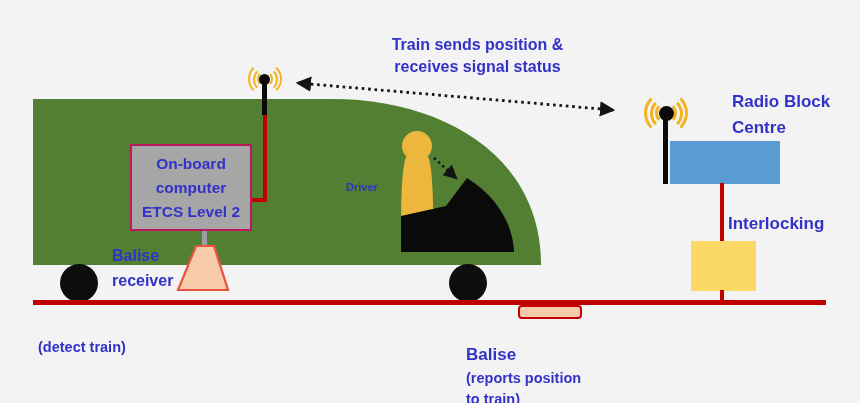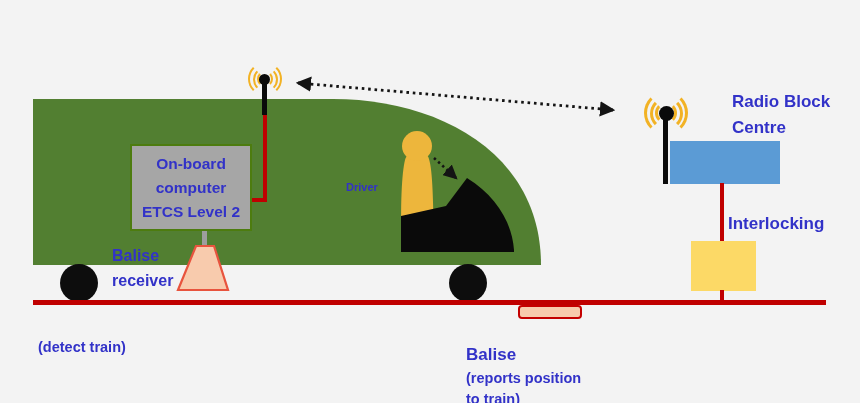--- a/index.html
+++ b/index.html
@@ -15,21 +15,21 @@
   .lbl{position:absolute; z-index:6; color:var(--txt); font-weight:bold; white-space:pre-line;}
   .track{left:33px; top:300px; width:793px; height:5px; background:var(--red); z-index:3;}
   .wheel{width:38px; height:38px; border-radius:50%; background:var(--blk); z-index:2;}
   .pole{background:#0a0a0a; z-index:4;}
   .dot{border-radius:50%; background:#0a0a0a; z-index:5;}
   .arc{position:absolute; border:2.6px solid transparent; border-radius:50%; z-index:4;}
   .arc.l{border-left-color:var(--wifi);}
   .arc.r{border-right-color:var(--wifi);}
   .wire{background:var(--red); z-index:3;}
   .onboard-box{left:130px; top:144px; width:122px; height:87px; background:var(--gray);
-    border:2px solid #4d7c0f; z-index:4; display:flex; align-items:center; justify-content:center;}
+    border:2px solid #be185d; z-index:4; display:flex; align-items:center; justify-content:center;}
   .onboard-box .lbl{position:static; text-align:center; font-size:15.5px; line-height:24px;}
   .rbc-box{left:670px; top:141px; width:110px; height:43px; background:var(--blue); z-index:3;}
   .il-box{left:691px; top:241px; width:65px; height:50px; background:var(--ltyellow); z-index:3;}
   .balise{left:518px; top:305px; width:64px; height:14px; background:var(--peach);
     border:2px solid #C40000; border-radius:4px; z-index:4;}
   .t-message{left:330px; top:34px; width:295px; text-align:center; font-size:16px; line-height:22px;}
   .t-driver{left:346px; top:181px; font-size:11px;}
   .t-rbc{left:700px; top:89px; font-size:17px; line-height:26px;margin-left:32px;}
   .t-il{left:728px; top:214px; font-size:17px;}
   .t-brcv{left:112px; top:243px; font-size:16px; line-height:25px;}
@@ -95,20 +95,22 @@
   <div class="arc r" style="left:649.5px; top:96.5px; width:33px; height:33px; border-width:3px;"></div>
   <div class="arc r" style="left:644px; top:91px; width:44px; height:44px; border-width:3px;"></div>
   <div class="abs rbc-box"></div>
 
   <div class="abs wire" style="left:720px; top:183px; width:4px; height:58px;"></div>
   <div class="abs il-box"></div>
   <div class="abs wire" style="left:720px; top:290px; width:4px; height:12px;"></div>
 
   <div class="abs balise"></div>
 
+  <div class="lbl t-message">Train sends position &amp;
+receives signal status</div>
   <div class="lbl t-driver">Driver</div>
   <div class="lbl t-rbc">Radio Block
 Centre</div>
   <div class="lbl t-il">Interlocking</div>
   <div class="lbl t-brcv">Balise
 receiver</div>
   <div class="lbl t-tc">
     <span class="note">(detect train)</span>
   </div>
   <div class="lbl t-bal">

